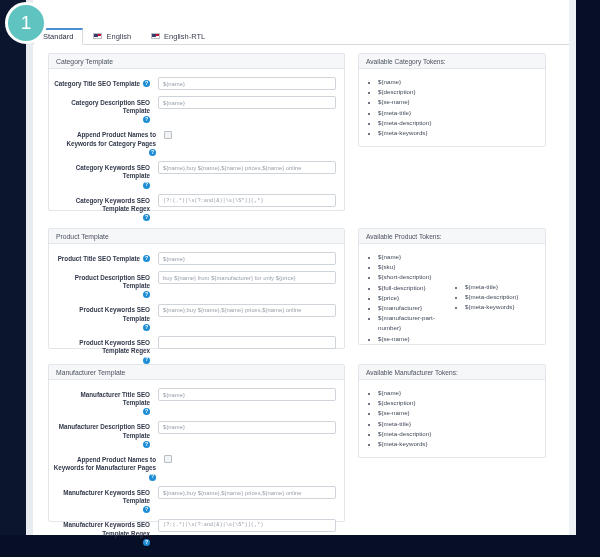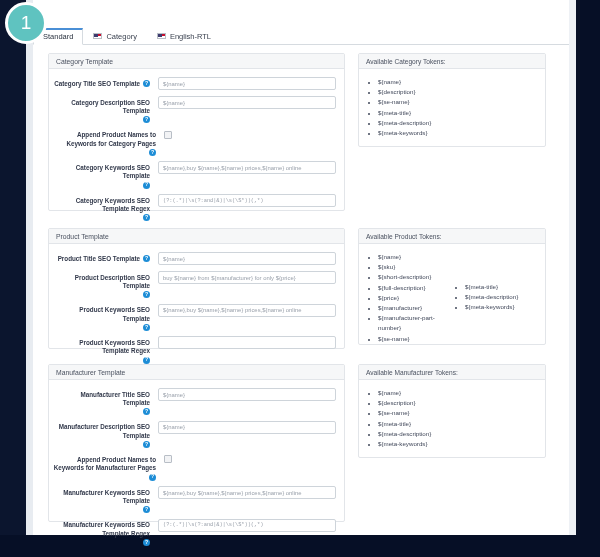--- a/index.html
+++ b/index.html
@@ -201,21 +201,21 @@
   <div class="badge-1">
     <span>1</span>
   </div>
 
   <div class="tabs">
     <div class="tab active">
       <span>Standard</span>
     </div>
     <div class="tab">
       <span class="flag"></span>
-      <span>Category</span>
+      <span>English</span>
     </div>
     <div class="tab">
       <span class="flag"></span>
       <span>English-RTL</span>
     </div>
   </div>
 
   <div class="panel" style="left:48px; top:53px; width:297px; height:158px;">
     <div class="panel-head">
       <span>Category Template</span>

